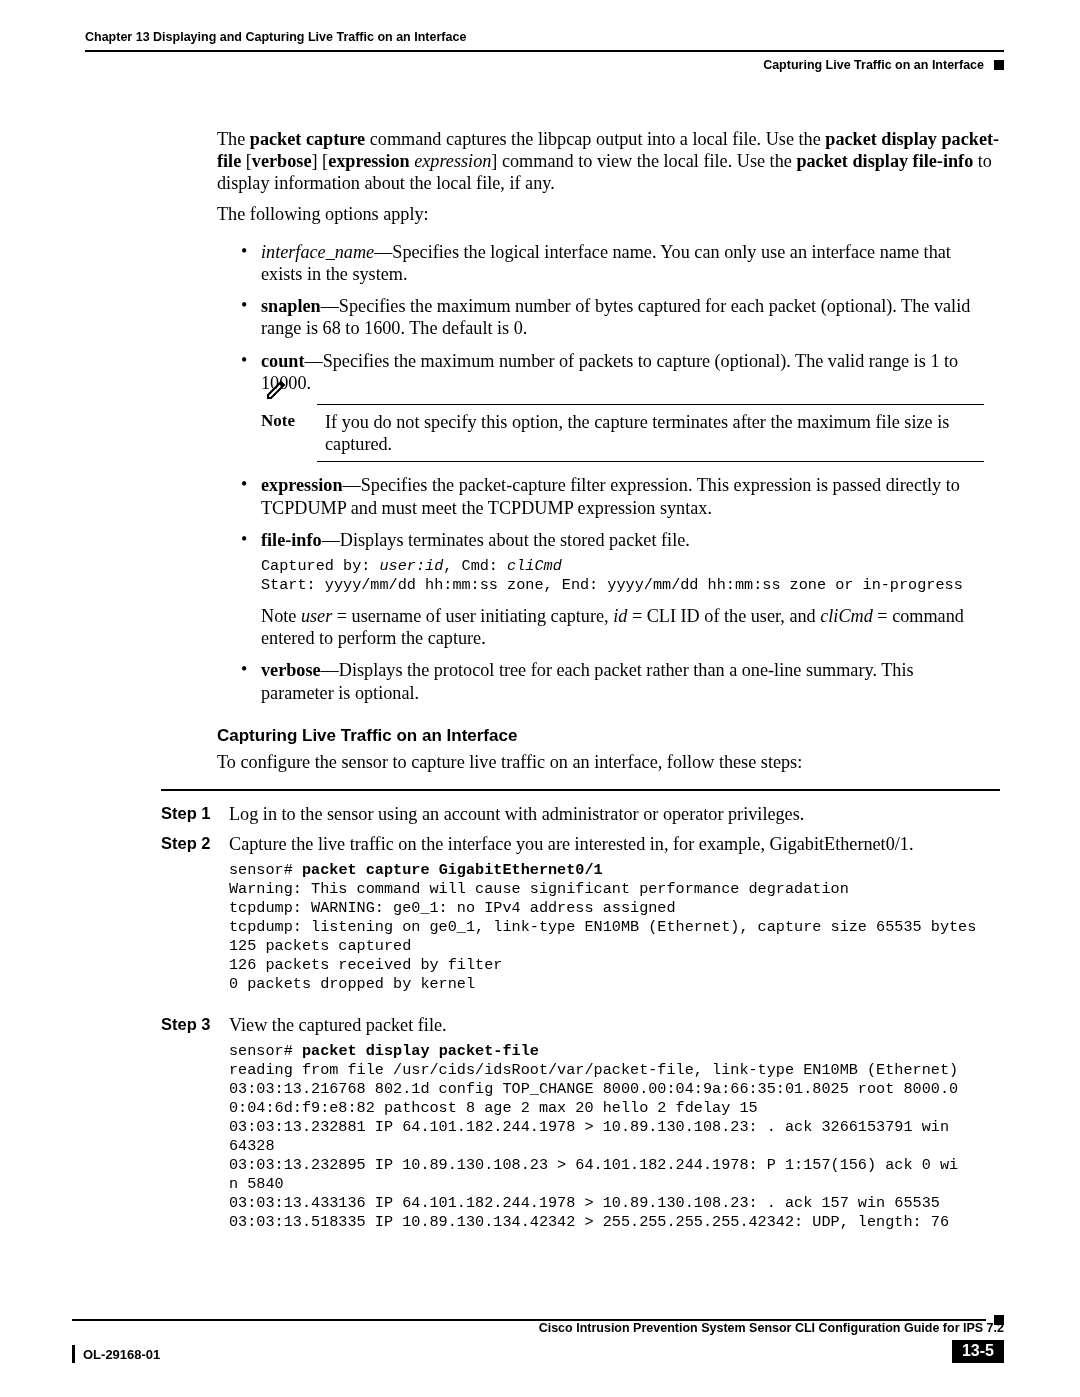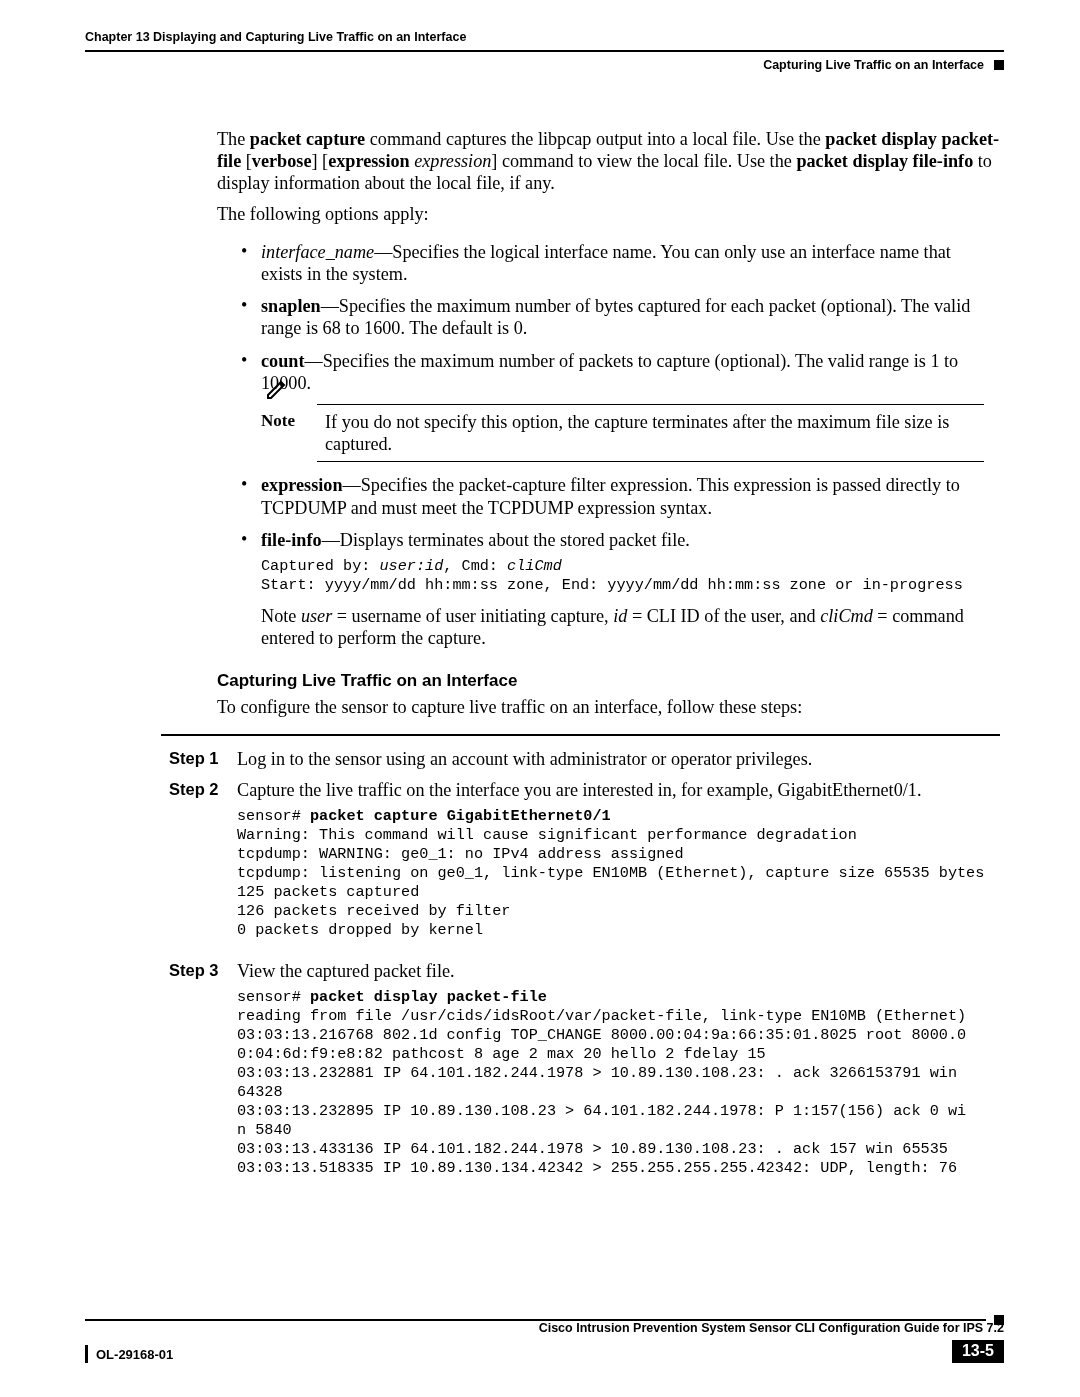--- a/index.html
+++ b/index.html
@@ -110,42 +110,41 @@
     border-top: 2px solid #000;
     margin: 16px 0 12px -56px;
   }
   .steps {
     margin-left: -56px;
   }
   .step-row {
     display: flex;
     gap: 16px;
     margin-bottom: 8px;
-    margin-left: 8px;
   }
   .step-label {
     font-family: Arial, Helvetica, sans-serif;
     font-weight: bold;
     font-size: 16.5px;
     flex: 0 0 52px;
     text-align: left;
   }
   .step-body { flex: 1; }
   .step-code {
     font-family: "Courier New", Courier, monospace;
     font-size: 15.2px;
     line-height: 1.25;
     white-space: pre;
     margin: 6px 0 12px 0;
   }
   .cmd-bold { font-weight: bold; }
   .footer {
     position: absolute;
     bottom: 34px;
-    left: 85px;
+    left: 72px;
     right: 76px;
   }
   .ftr-title {
     font-family: Arial, Helvetica, sans-serif;
     font-weight: bold;
     font-size: 12.5px;
     text-align: right;
     padding-bottom: 3px;
   }
   .ftr-row {
@@ -241,20 +240,23 @@
       <li>
         <span class="b">expression</span><span>—Specifies the packet-capture filter expression. This expression is passed directly to TCPDUMP and must meet the TCPDUMP expression syntax.</span>
       </li>
       <li>
         <span class="b">file-info</span><span>—Displays terminates about the stored packet file.</span>
         <div class="code"><span>Captured by: </span><span class="i">user:id</span><span>, Cmd: </span><span class="i">cliCmd</span>
 <span>Start: yyyy/mm/dd hh:mm:ss zone, End: yyyy/mm/dd hh:mm:ss zone or in-progress</span></div>
         <p class="para">
           <span>Note </span><span class="i">user</span><span> = username of user initiating capture, </span><span class="i">id</span><span> = CLI ID of the user, and </span><span class="i">cliCmd</span><span> = command entered to perform the capture.</span>
         </p>
+      </li>
+      <li>
+        <span class="b">verbose</span><span>—Displays the protocol tree for each packet rather than a one-line summary. This parameter is optional.</span>
       </li>
     </ul>
 
     <div class="sect-head">Capturing Live Traffic on an Interface</div>
     <p class="para">To configure the sensor to capture live traffic on an interface, follow these steps:</p>
 
     <div class="steps-rule"></div>
 
     <div class="steps">
       <div class="step-row">

